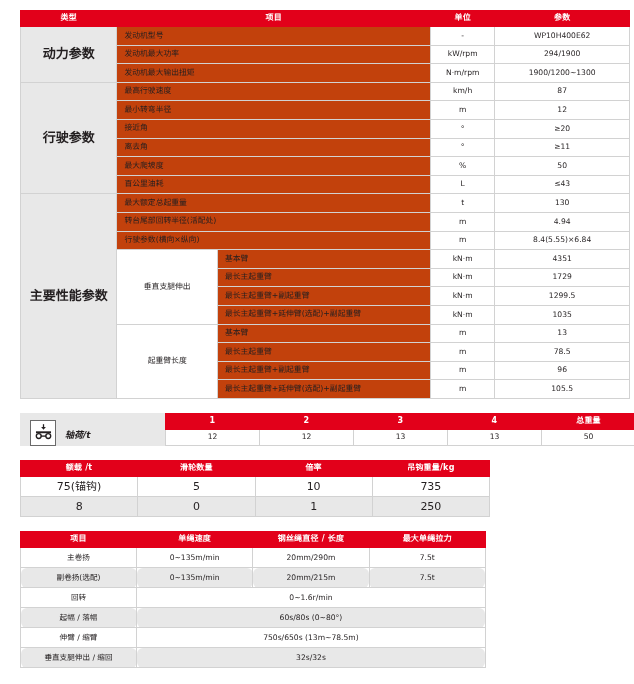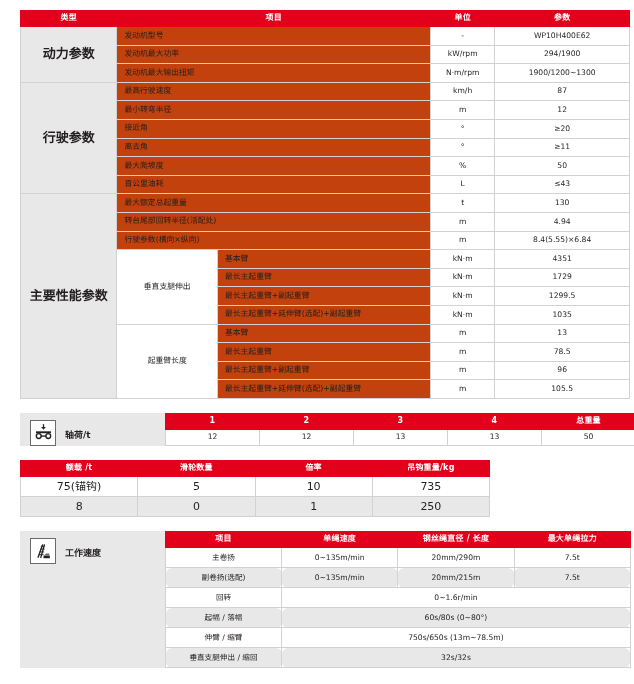--- a/index.html
+++ b/index.html
@@ -106,20 +106,21 @@
     box-sizing: border-box;
   }
   .block-icon svg { display: block; }
   .block-title {
     font-size: 9px;
     font-weight: bold;
     color: #231f20;
     margin-left: 9px;
     margin-top: 8px;
     white-space: nowrap;
+    font-style: italic;
   }
   .block-table { flex: 1 1 auto; }
   .block-table table { width: 465px; }
 
   .axle-cols th, .axle-cols td { width: 93px; }
   .axle-cols td { height: 15.5px; font-size: 7.6px; }
   .note-row td {
     background: #e8e8e8;
     height: 16px;
     font-size: 7.4px;
@@ -331,32 +332,20 @@
             <td>0</td>
             <td>1</td>
             <td>250</td>
           </tr>
         </tbody>
       </table>
     </div>
   </div>
 
   <div class="block">
-    <div class="block-label">
-      <span class="block-icon">
-        <svg width="19" height="19" viewBox="0 0 24 24" aria-hidden="true">
-          <path d="M5 20 L11 3" stroke="#231f20" stroke-width="1.7"></path>
-          <path d="M8.5 20 L13.3 3" stroke="#231f20" stroke-width="1.7"></path>
-          <path d="M6.2 16 L12.2 16 M7 12.5 L12.8 12.5 M7.8 9 L13.4 9 M8.6 5.5 L13.1 5.5" stroke="#231f20" stroke-width="1.1"></path>
-          <rect x="12" y="17.4" width="8" height="3.1" fill="#231f20"></rect>
-          <path d="M12 17.4 L15.5 14.4 L19 14.4 L20 17.4 Z" fill="#6a6a6a"></path>
-        </svg>
-      </span>
-      <span class="block-title">工作速度</span>
-    </div>
     <div class="block-table">
       <table class="speed-table">
         <colgroup>
           <col class="s-item">
             <col class="s-col">
             <col class="s-col">
             <col class="s-col">
         </colgroup>
         <thead>
           <tr>

